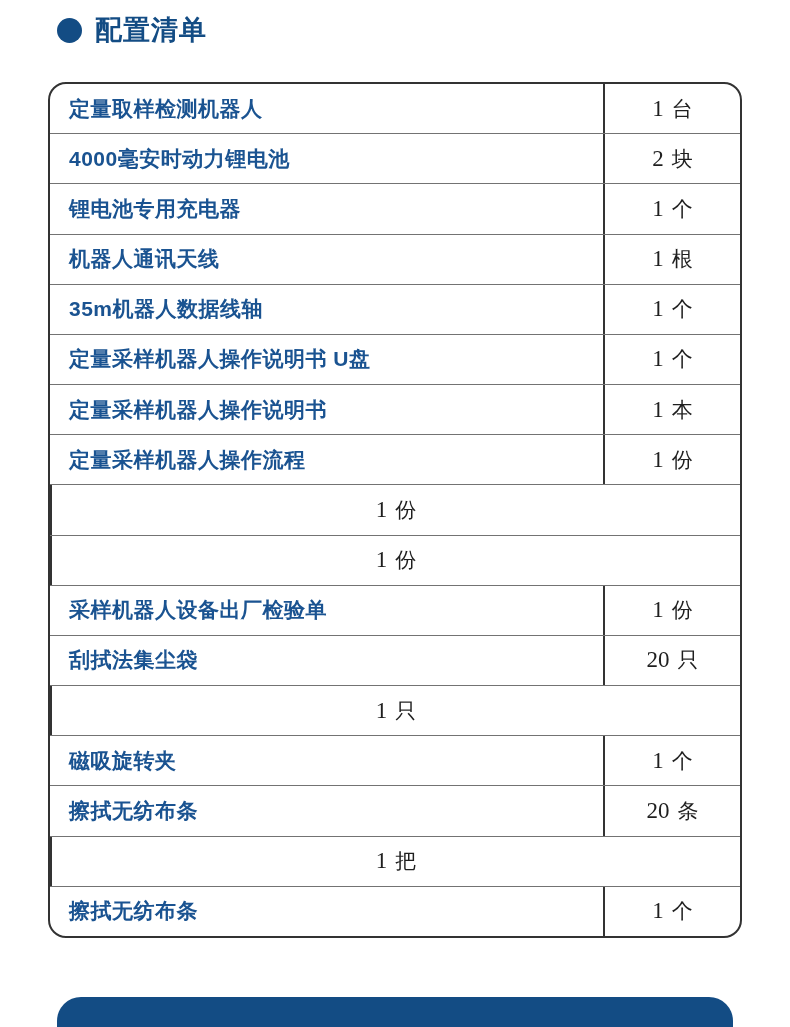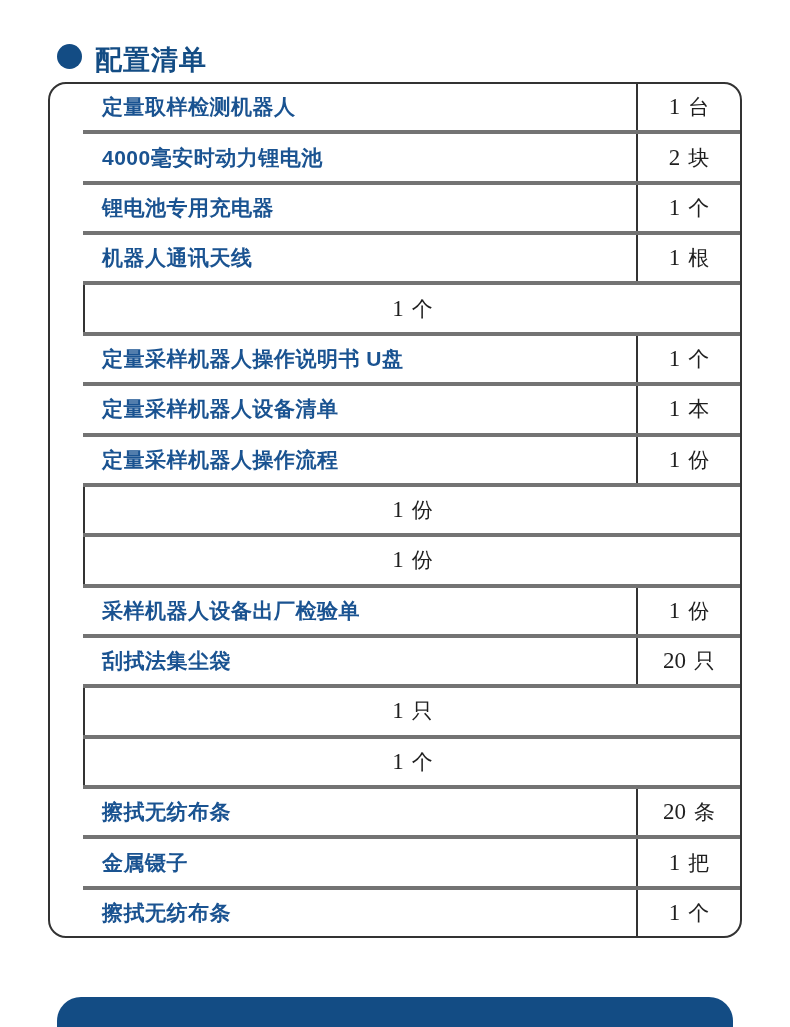--- a/index.html
+++ b/index.html
@@ -11,23 +11,23 @@
     position: relative;
     width: 790px;
     height: 1027px;
     background: #ffffff;
     overflow: hidden;
     font-family: "Liberation Sans", sans-serif;
   }
   .section-header {
     position: absolute;
     left: 57px;
-    top: 44px;
-    display: flex;
-    align-items: flex-start;
+    top: 14px;
+    display: flex;
+    align-items: center;
     gap: 13px;
   }
   .bullet {
     width: 25px;
     height: 25px;
     border-radius: 50%;
     background: #134c84;
     flex: 0 0 auto;
   }
   .title {
@@ -44,29 +44,28 @@
     top: 82px;
     width: 694px;
     height: 856px;
     box-sizing: border-box;
     border: 2px solid #333333;
     border-radius: 18px;
     overflow: hidden;
     display: flex;
     flex-direction: column;
     background: #ffffff;
-    padding-left: 33px;
   }
   .row {
     flex: 1 1 0;
     display: flex;
     min-height: 0;
   }
   .row + .row {
-    border-top: 4px solid #737373;
+    border-top: 1px solid #737373;
   }
   .cell {
     display: flex;
     align-items: center;
     box-sizing: border-box;
   }
   .cell.item {
     width: 553px;
     padding-left: 19px;
     padding-right: 8px;
@@ -137,36 +136,37 @@
 
     <div class="row">
       <div class="cell item">机器人通讯天线</div>
       <div class="cell qty">
         <span class="qty-num">1</span>
         <span class="qty-unit">根</span>
       </div>
     </div>
 
     <div class="row">
+      <div class="cell item">35m机器人数据线轴</div>
       <div class="cell qty">
         <span class="qty-num">1</span>
         <span class="qty-unit">个</span>
       </div>
     </div>
 
     <div class="row">
       <div class="cell item">定量采样机器人操作说明书 U盘</div>
       <div class="cell qty">
         <span class="qty-num">1</span>
         <span class="qty-unit">个</span>
       </div>
     </div>
 
     <div class="row">
-      <div class="cell item">定量采样机器人设备清单</div>
+      <div class="cell item">定量采样机器人操作说明书</div>
       <div class="cell qty">
         <span class="qty-num">1</span>
         <span class="qty-unit">本</span>
       </div>
     </div>
 
     <div class="row">
       <div class="cell item">定量采样机器人操作流程</div>
       <div class="cell qty">
         <span class="qty-num">1</span>
@@ -205,36 +205,36 @@
     </div>
 
     <div class="row">
       <div class="cell qty">
         <span class="qty-num">1</span>
         <span class="qty-unit">只</span>
       </div>
     </div>
 
     <div class="row">
+      <div class="cell item">磁吸旋转夹</div>
       <div class="cell qty">
         <span class="qty-num">1</span>
         <span class="qty-unit">个</span>
       </div>
     </div>
 
     <div class="row">
       <div class="cell item">擦拭无纺布条</div>
       <div class="cell qty">
         <span class="qty-num">20</span>
         <span class="qty-unit">条</span>
       </div>
     </div>
 
     <div class="row">
-      <div class="cell item">金属镊子</div>
       <div class="cell qty">
         <span class="qty-num">1</span>
         <span class="qty-unit">把</span>
       </div>
     </div>
 
     <div class="row">
       <div class="cell item">擦拭无纺布条</div>
       <div class="cell qty">
         <span class="qty-num">1</span>

